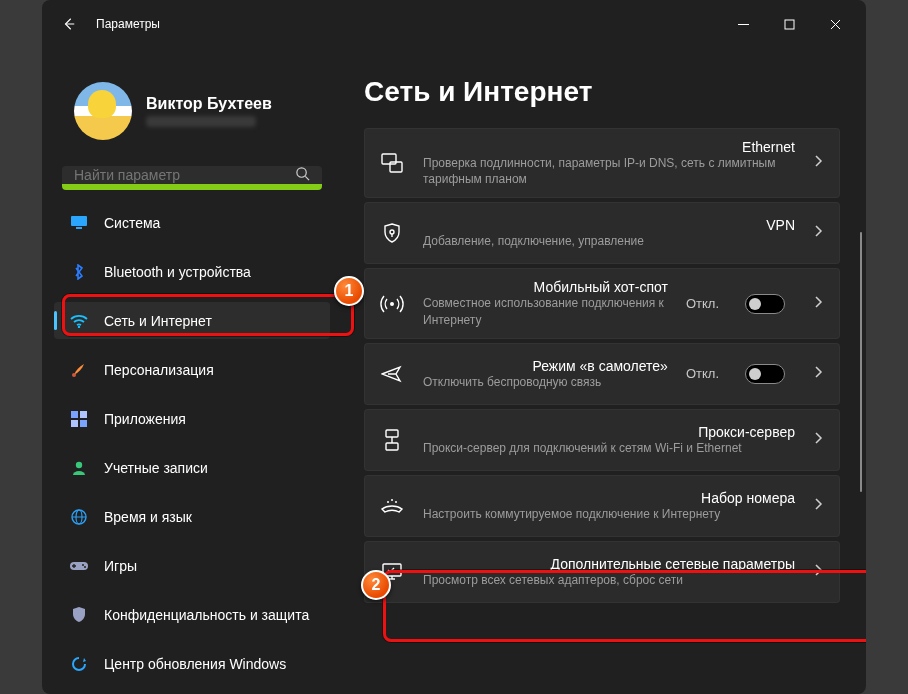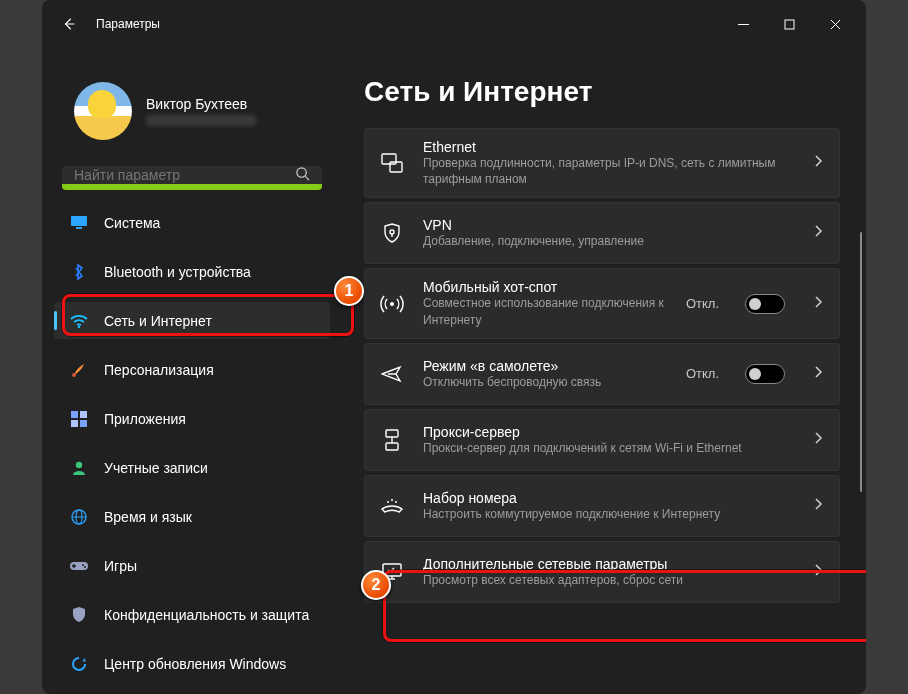--- a/index.html
+++ b/index.html
@@ -18,21 +18,21 @@
   .winbtn { width:46px; height:32px; display:flex; align-items:center; justify-content:center; cursor:pointer; }
   .winbtn svg { stroke:#fff; }
 
   .body { flex:1; display:flex; overflow:hidden; }
 
   .sidebar { width: 300px; padding: 0 12px 12px 12px; display:flex; flex-direction:column; }
   .profile { display:flex; align-items:center; gap:14px; padding: 34px 8px 22px 20px; }
   .avatar { width:58px; height:58px; border-radius:50%; background:linear-gradient(180deg,#7fb8e8 0 42%, #fff 42% 58%, #f5c94b 58% 100%); position:relative; overflow:hidden;}
   .avatar::after{content:"";position:absolute;left:24%;top:14%;width:48%;height:48%;background:#f8d33a;border-radius:50% 50% 40% 40%;}
   .avatar::before{content:"";position:absolute;left:34%;top:24%;width:10%;height:10%;background:#000;border-radius:50%;box-shadow:10px 0 0 #000;}
-  .profile .name { color:#fff; font-size:14px; font-weight:400; }
+  .profile .name { color:#fff; font-size:16px; font-weight:700; }
   .profile .email { background:#3a3a3a; height:11px; width:110px; border-radius:4px; margin-top:3px; filter:blur(2px);}
   .searchbox {
     margin: 4px 8px 14px 8px; height:34px; background:#2d2d2d; border-radius:4px;
     display:flex; align-items:center; padding:0 12px; color:#cfcfcf; font-size:14px;
     border-bottom:6px solid #84cc16;
   }
   .searchbox input {
     flex:1; background:transparent; border:none; outline:none; color:#cfcfcf; font-size:14px;
   }
   .searchbox .sicon { color:#cfcfcf; }
@@ -50,21 +50,21 @@
   .main { flex:1; padding: 28px 26px 16px 22px; overflow-y:auto; position:relative; }
   .main h1 { color:#fff; font-size:28px; font-weight:600; margin-bottom:20px; }
   .cards { display:flex; flex-direction:column; gap:4px; }
   .card {
     background:#2b2b2b; border-radius:4px; min-height:62px;
     display:flex; align-items:center; padding:10px 16px 10px 14px; gap:18px;
     cursor:pointer; border:1px solid rgba(255,255,255,0.04);
   }
   .card .cicon { width:26px; display:flex; align-items:center; justify-content:center; color:#fff; }
   .card .ctext { flex:1; }
-  .card .ctitle { color:#fff; font-size:14px; }
+  .card .ctitle { color:#fff; font-size:14px;text-align:right; }
   .card .csub  { color:#9c9c9c; font-size:12px; line-height:1.35; }
   .card .status { color:#c8c8c8; font-size:13px; margin-right:8px; }
   .toggle {
     width:40px; height:20px; border-radius:11px; background:#000; border:1px solid #8a8a8a;
     position:relative; margin-right:10px;
   }
   .toggle::after{
     content:""; position:absolute; left:3px; top:3px; width:12px; height:12px; border-radius:50%;
     background:#cfcfcf;
   }

